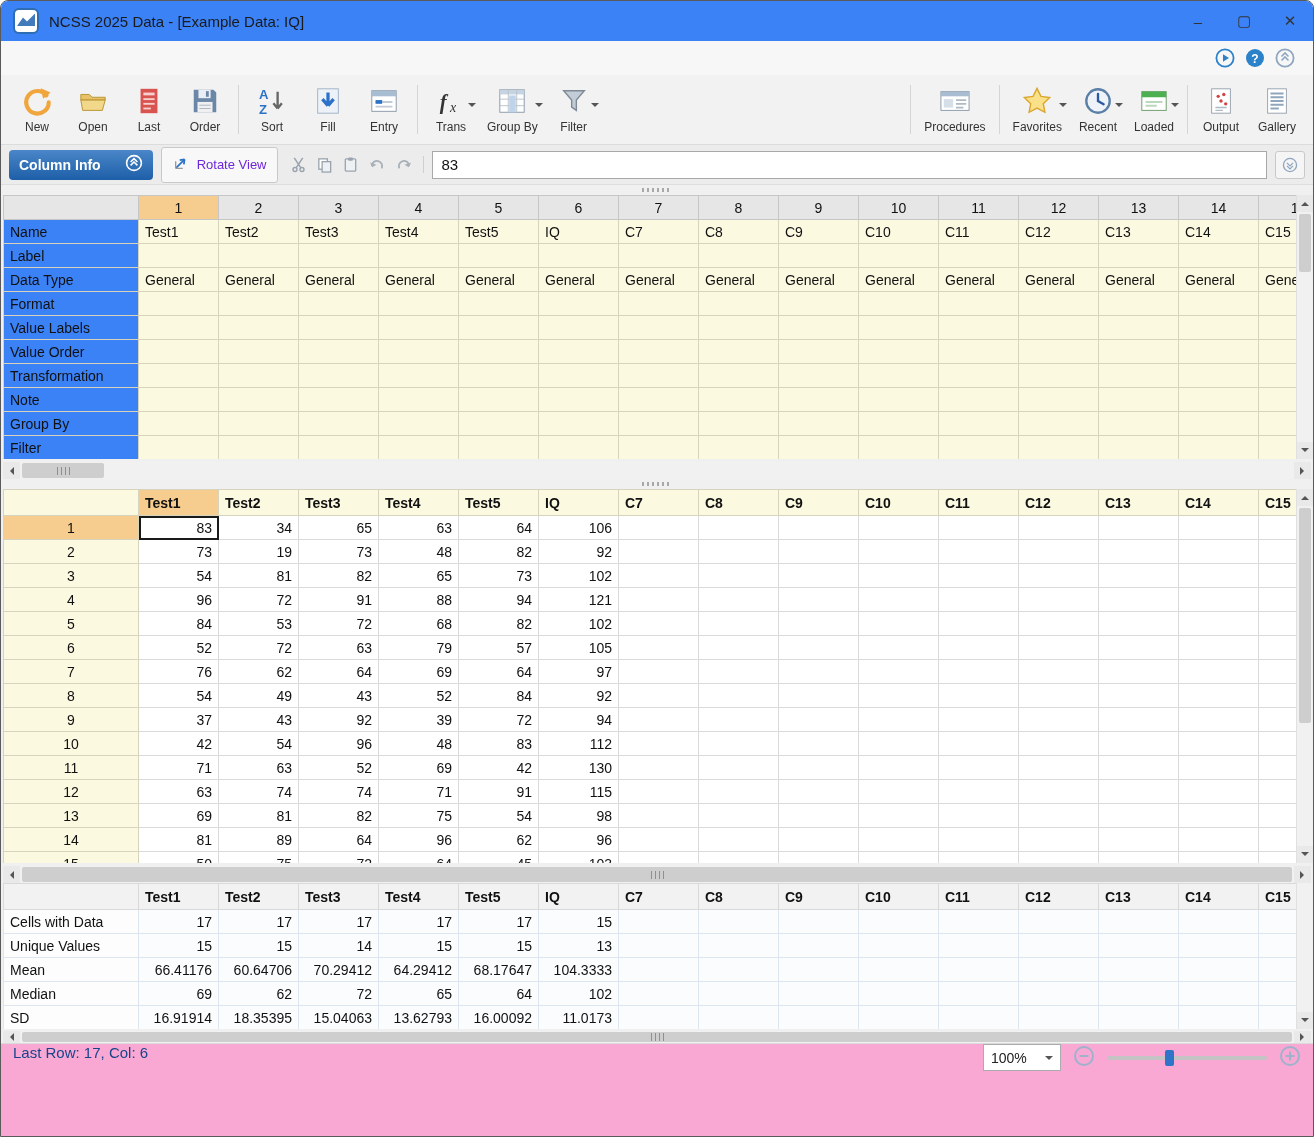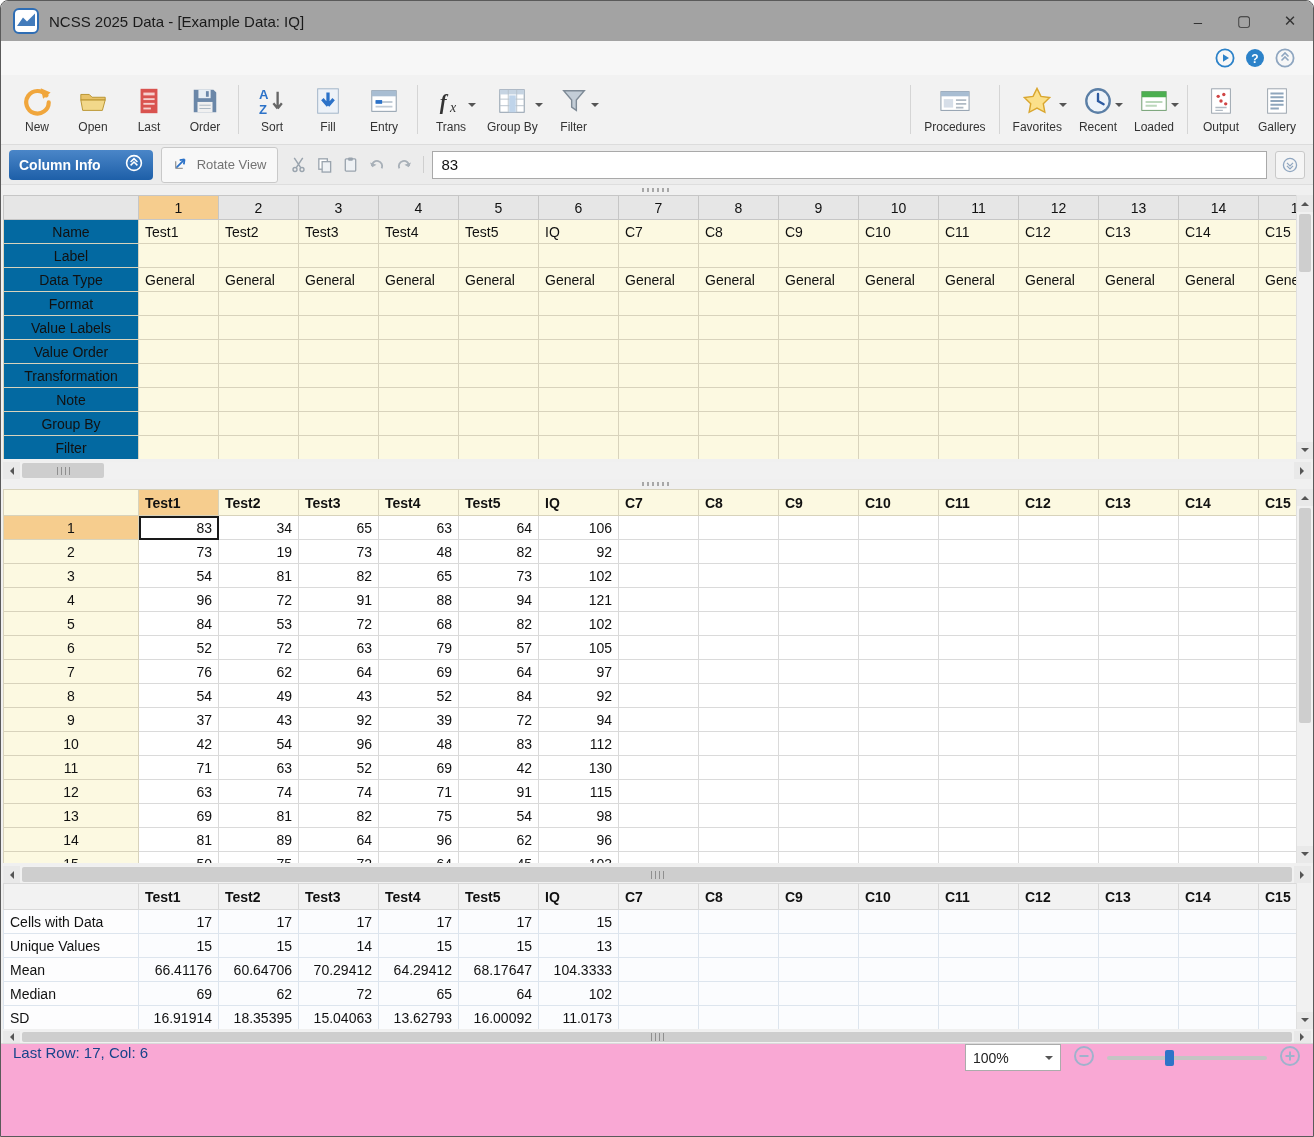--- a/index.html
+++ b/index.html
@@ -1,21 +1,21 @@
 <!DOCTYPE html>
 <html><head>
 <meta charset="utf-8">
 <style>
   *{box-sizing:border-box;margin:0;padding:0}
   html,body{margin:0;padding:0;background:#fff}
   body{font-family:"Liberation Sans",sans-serif;-webkit-font-smoothing:antialiased}
   .window{width:1314px;height:1137px;background:#F0F0F0;border:1px solid #5A5A5A;border-radius:8px 8px 0 0;overflow:hidden;display:flex;flex-direction:column}
 
   
-  .titlebar{height:40px;display:flex;align-items:center;background:#a3a3a3;padding:0 0 0 12px;flex:none}
+  .titlebar{height:40px;display:flex;align-items:center;background:#3b82f6;padding:0 0 0 12px;flex:none}
   .app-icon{width:26px;height:26px;display:flex;align-items:center;justify-content:center}
   .title-text{font-size:15px;color:#1a1a1a;margin-left:10px}
   .win-btns{margin-left:auto;display:flex;height:100%}
   .win-btn{width:46px;height:100%;display:flex;align-items:center;justify-content:center;font-size:15px;color:#333}
 
   
   .menubar{height:34px;display:flex;align-items:center;background:#F7F7F7;padding:0 8px;flex:none}
   .menu-items{display:flex;align-items:center}
   .menu-item{padding:6px 12px;font-size:15px;color:#1a1a1a}
   .menu-right{margin-left:auto;display:flex;align-items:center;gap:10px;padding-right:10px}
@@ -26,21 +26,21 @@
   .tb-btn{min-width:56px;padding:2px 8px 3px;display:flex;flex-direction:column;align-items:center;justify-content:center;gap:3px;position:relative;border-radius:3px}
   .tb-icon{height:32px;display:flex;align-items:center;justify-content:center}
   .tb-label{font-size:12px;color:#333;white-space:nowrap}
   .tb-caret{position:absolute;right:3px;top:26px;width:0;height:0;border:4px solid transparent;border-top-color:#555}
   .tb-sep{width:1px;background:#D5D5D5;margin:8px 5px;flex:none}
   .tb-sep.push{margin-left:auto}
 
   
   .cibar{height:40px;background:#ECECEC;border-bottom:1px solid #DEDEDE;display:flex;align-items:center;gap:8px;padding:4px 8px;flex:none}
   .cibar-title{height:30px;background:linear-gradient(#4A86C8,#1D5FA8);border-radius:4px;color:#fff;font-weight:bold;font-size:14px;display:flex;align-items:center;gap:24px;padding:0 10px;flex:none}
-  .rotate-btn{height:36px;background:#F8F8F8;border:1px solid #C9C9C9;border-radius:3px;display:flex;align-items:center;gap:7px;padding:0 10px;font-size:13px;color:#737373;flex:none}
+  .rotate-btn{height:36px;background:#F8F8F8;border:1px solid #C9C9C9;border-radius:3px;display:flex;align-items:center;gap:7px;padding:0 10px;font-size:13px;color:#6d28d9;flex:none}
   .mini-icons{display:flex;align-items:center;gap:9px;padding:0 10px 0 4px;border-right:1px solid #CFCFCF;flex:none}
   .mini-icons span{display:flex}
   .value-field{flex:1;height:28px;background:#fff;border:1px solid #A9A9A9;font-size:15px;color:#111;display:flex;align-items:center;padding:0 9px}
   .expand-btn{width:30px;height:28px;background:#F5F5F5;border:1px solid #C9C9C9;border-radius:3px;display:flex;align-items:center;justify-content:center;flex:none}
 
   
   .splitter{height:10px;display:flex;align-items:center;justify-content:center;flex:none}
   .splitter .grip{width:30px;height:4px;background:repeating-linear-gradient(90deg,#A8A8A8 0,#A8A8A8 2px,transparent 2px,transparent 5px)}
 
   
@@ -49,21 +49,21 @@
   .data-region{height:374px}
   .sum-region{height:146px}
   .grid-viewport{flex:1;overflow:hidden;background:#F0F0F0}
   table.grid{border-collapse:collapse;table-layout:fixed;width:1335px;background:#fff}
   table.grid td{height:24px;font-size:14px;padding:0 6px;white-space:nowrap;overflow:hidden;color:#111}
 
   
   .ci td{border:1px solid #D8D3BC;font-size:15px}
   td.ci-corner,td.ci-colnum{background:#E6E6E6;border:1px solid #C6C6C6;color:#222;text-align:center;font-size:14px}
   td.ci-colnum.sel{background:#F6CD8E}
-  td.ci-rowlabel{background:#0369a1;text-align:center}
+  td.ci-rowlabel{background:#3b82f6;text-align:left}
   td.ci-cell{background:#FCF9E1;text-align:left}
 
   
   .dg tr.head td{height:26px}
   .dg td{border:1px solid #DADADA;font-size:15px}
   td.dg-corner{background:#FCF9E1;border-color:#D8D3BC}
   td.dg-colhead{background:#FCF9E1;border-color:#D8D3BC;font-weight:bold;text-align:left}
   td.dg-colhead.sel{background:#F6CD8E}
   td.dg-rownum{background:#FCF9E1;border-color:#D8D3BC;text-align:center}
   td.dg-rownum.sel{background:#F6CD8E}
@@ -94,21 +94,21 @@
   .tri-d{width:0;height:0;border:4px solid transparent;border-top-color:#555;margin-top:3px}
   .vscroll{width:17px;background:#F1F1F1;border-left:1px solid #E0E0E0;display:flex;flex-direction:column;flex:none}
   .vs-btn{height:17px;display:flex;align-items:center;justify-content:center;background:#E9E9E9;flex:none}
   .vs-track{flex:1;position:relative}
   .vs-thumb{position:absolute;left:2px;right:2px;background:#CECECE;border-radius:2px}
   .vs-spacer{flex:1}
 
   
   .statusbar{flex:1;display:flex;align-items:flex-start;background:#f9a8d4;border-top:1px solid #DADADA;padding:0 12px;font-size:15px;color:#17448A}
   .zoom-area{margin-left:auto;display:flex;align-items:center;gap:12px}
-  .zoom-select{width:96px;height:27px;background:#fff;border:1px solid #ABABAB;display:flex;align-items:center;justify-content:space-between;padding:0 7px;font-size:14px;color:#222}
+  .zoom-select{width:78px;height:27px;background:#fff;border:1px solid #ABABAB;display:flex;align-items:center;justify-content:space-between;padding:0 7px;font-size:14px;color:#222}
   .zoom-caret{width:0;height:0;border:4px solid transparent;border-top-color:#555;margin-top:4px}
   .zoom-slider{width:160px;height:4px;background:#C4C4C4;border-radius:2px;position:relative}
   .zoom-thumb{position:absolute;left:36%;top:-6px;width:9px;height:16px;background:#2E74C8;border-radius:2px}
 </style>
 </head>
 <body>
 
 <div class="window">
 
   <div class="titlebar">

